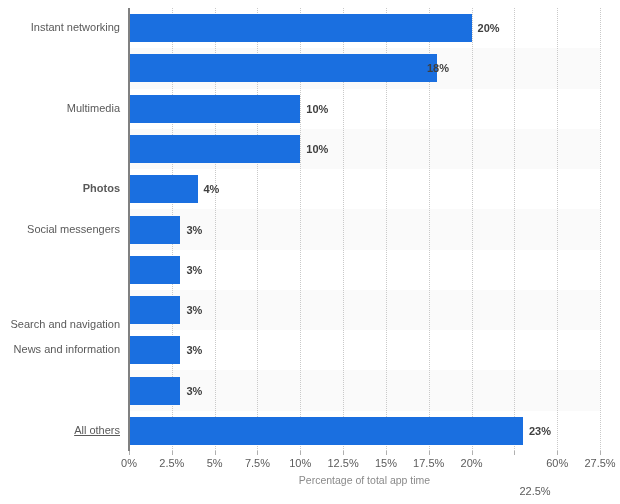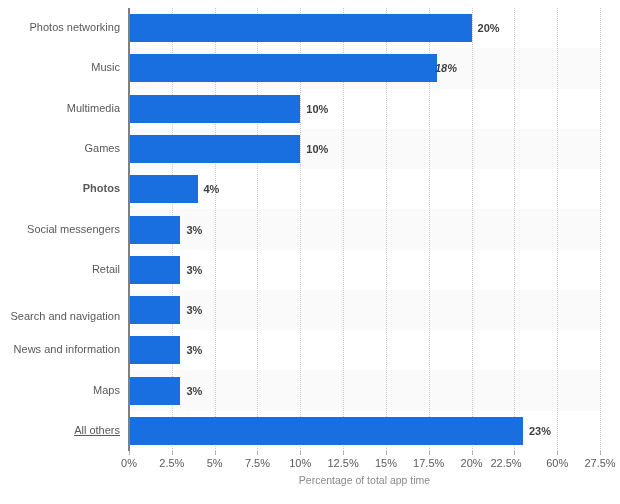--- a/index.html
+++ b/index.html
@@ -133,30 +133,26 @@
     color: #8a8a8a;
     white-space: nowrap;
   }
 </style>
 </head>
 <body>
 
 <div id="chart-root">
 
   <div id="cat-labels">
-      <div class="cat-label" style="top: 13.1364px; color: rgb(89, 89, 89);">Photos networking</div>
-      <div class="cat-label" style="top: 53.4091px; color: rgb(89, 89, 89);">Music</div>
+      <div class="cat-label" style="top: 13.1364px; color: rgb(89, 89, 89);">Instant networking</div>
       <div class="cat-label" style="top: 93.6818px; color: rgb(89, 89, 89);">Multimedia</div>
-      <div class="cat-label" style="top: 133.955px; color: rgb(89, 89, 89);">Games</div>
       <div class="cat-label" style="top: 174.227px; color: rgb(89, 89, 89); font-weight: bold;">Photos</div>
       <div class="cat-label" style="top: 214.5px; color: rgb(89, 89, 89);">Social messengers</div>
-      <div class="cat-label" style="top: 254.773px; color: rgb(89, 89, 89);">Retail</div>
-      <div class="cat-label" style="top: 302px; color: rgb(89, 89, 89);">Search and navigation</div>
+      <div class="cat-label" style="top: 310px; color: rgb(89, 89, 89);">Search and navigation</div>
       <div class="cat-label" style="top: 335.318px; color: rgb(89, 89, 89);">News and information</div>
-      <div class="cat-label" style="top: 375.591px; color: rgb(89, 89, 89);">Maps</div>
       <div class="cat-label" style="top: 415.864px; color: rgb(89, 89, 89); text-decoration: underline;">All others</div>
     </div>
 
   <div id="plot-area">
     <div id="bands-layer">
         <div class="row-band" style="top: 40.2727px; height: 40.2727px; background: rgb(250, 250, 250);"></div>
         <div class="row-band" style="top: 120.818px; height: 40.2727px; background: rgb(250, 250, 250);"></div>
         <div class="row-band" style="top: 201.364px; height: 40.2727px; background: rgb(250, 250, 250);"></div>
         <div class="row-band" style="top: 281.909px; height: 40.2727px; background: rgb(250, 250, 250);"></div>
         <div class="row-band" style="top: 362.455px; height: 40.2727px; background: rgb(250, 250, 250);"></div>
@@ -174,21 +170,21 @@
         <div class="gridline" style="left: 428.182px;"></div>
         <div class="gridline" style="left: 471px;"></div>
       </div>
     <div id="bars-layer">
         <div class="bar-row" style="top: 6.13636px; width: 471px;">
           <div class="bar" title="Social networking: 20%" style="width: 342.545px; background: rgb(26, 111, 224);"></div>
           <div class="bar-value" style="left: 348.545px; color: rgb(63, 63, 63);">20%</div>
         </div>
         <div class="bar-row" style="top: 46.4091px; width: 471px;">
           <div class="bar" title="Music: 18%" style="width: 308.291px; background: rgb(26, 111, 224);"></div>
-          <div class="bar-value" style="left: 306px; color: rgb(63, 63, 63); font-style: italic;">18%</div>
+          <div class="bar-value" style="left: 298px; color: rgb(63, 63, 63);">18%</div>
         </div>
         <div class="bar-row" style="top: 86.6818px; width: 471px;">
           <div class="bar" title="Multimedia: 10%" style="width: 171.273px; background: rgb(26, 111, 224);"></div>
           <div class="bar-value" style="left: 177.273px; color: rgb(63, 63, 63);">10%</div>
         </div>
         <div class="bar-row" style="top: 126.955px; width: 471px;">
           <div class="bar" title="Games: 10%" style="width: 171.273px; background: rgb(26, 111, 224);"></div>
           <div class="bar-value" style="left: 177.273px; color: rgb(63, 63, 63);">10%</div>
         </div>
         <div class="bar-row" style="top: 167.227px; width: 471px;">
@@ -237,21 +233,21 @@
       <div class="tick-label" style="left: 171.273px;">10%</div>
       <div class="tick-mark" style="left: 214.091px;"></div>
       <div class="tick-label" style="left: 214.091px;">12.5%</div>
       <div class="tick-mark" style="left: 256.909px;"></div>
       <div class="tick-label" style="left: 256.909px;">15%</div>
       <div class="tick-mark" style="left: 299.727px;"></div>
       <div class="tick-label" style="left: 299.727px;">17.5%</div>
       <div class="tick-mark" style="left: 342.545px;"></div>
       <div class="tick-label" style="left: 342.545px;">20%</div>
       <div class="tick-mark" style="left: 385.364px;"></div>
-      <div class="tick-label" style="left: 377px;">22.5%</div>
+      <div class="tick-label" style="left: 406px; margin-top: 28px;">22.5%</div>
       <div class="tick-mark" style="left: 428.182px;"></div>
       <div class="tick-label" style="left: 428.182px;">60%</div>
       <div class="tick-mark" style="left: 471px;"></div>
       <div class="tick-label" style="left: 471px;">27.5%</div>
     </div>
 
   <div id="x-axis-title">Percentage of total app time</div>
 
 </div>
 

